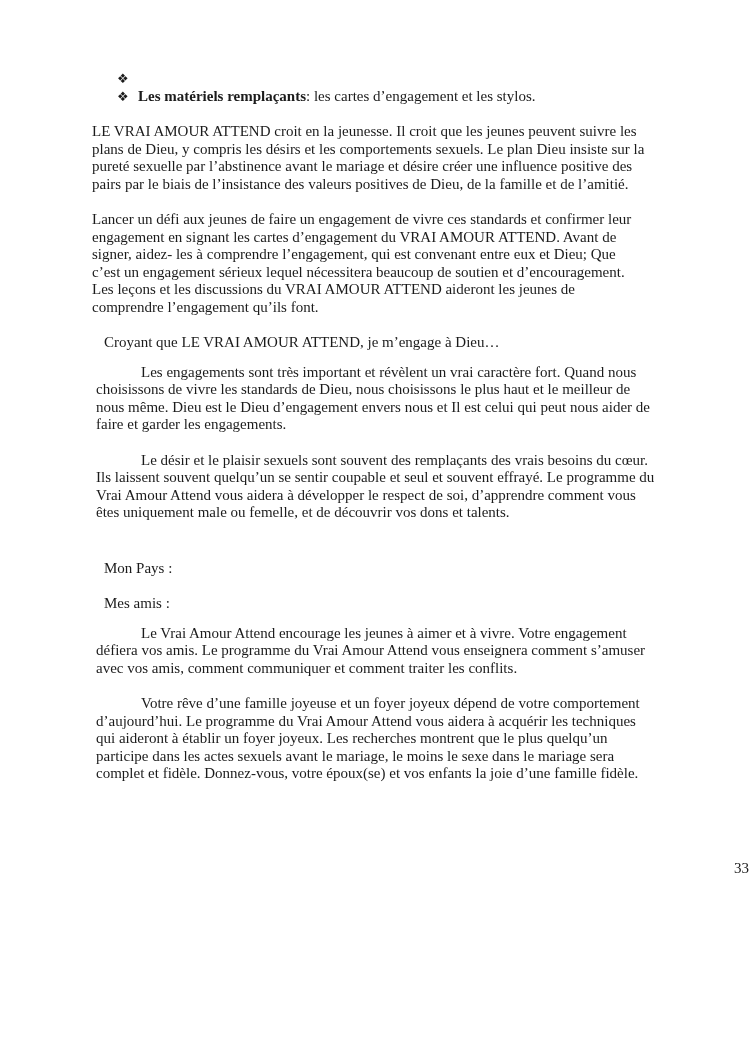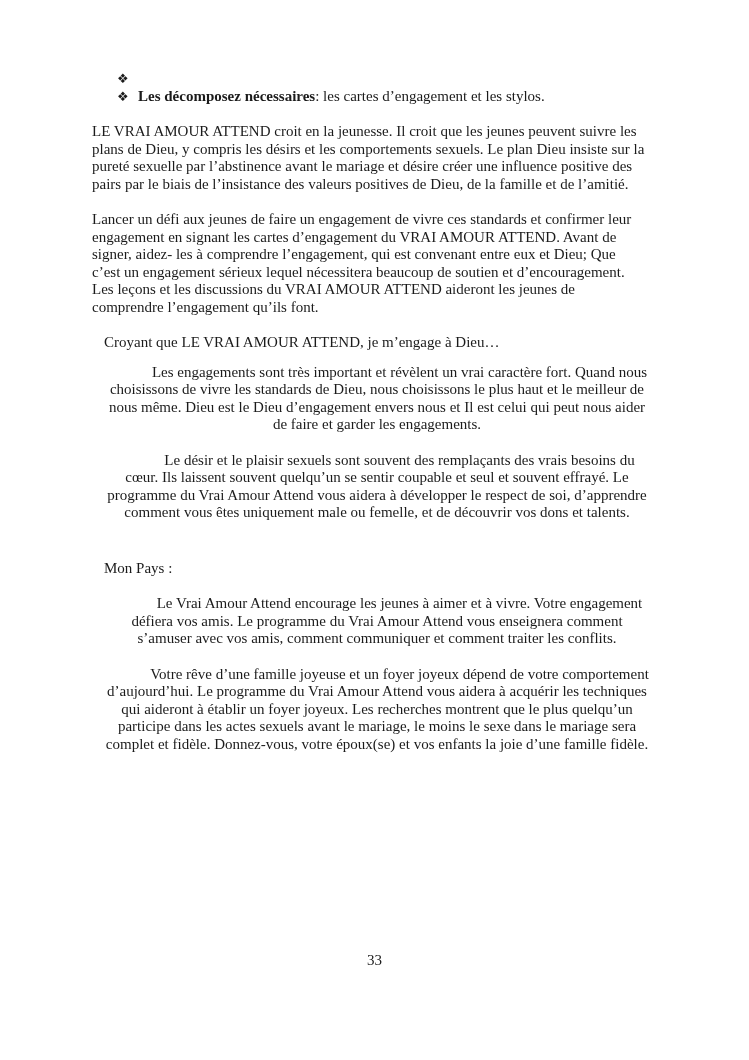--- a/index.html
+++ b/index.html
@@ -41,49 +41,48 @@
   p {
     margin: 0 16px 18px 0;
   }
   p.last { margin-bottom: 0; }
   .section { margin: 0 0 18px 0; }
   .section .heading {
     font-weight: normal;
     margin: 12px;
   }
   .section .body {
-    margin: 12px;
+    margin: 4px;
     text-indent: 45px;
-    text-align: center;
   }
   .extra-gap { margin-top: 38px; }
   .page-number {
     position: absolute;
-    top: 952px;
+    top: 860px;
     left: 0;
     width: 749px;
-    text-align: center;
+    text-align: right;
     font-size: 15px;
     font-family: "Liberation Serif", "DejaVu Serif", serif;
     color: #1b1b1b;
   }
 </style>
 </head>
 <body>
 
 <div class="page">
   <div class="content">
 
     <div class="bullet-list">
       <div class="bullet-row">
         <span class="bullet-glyph">❖</span>
       </div>
       <div class="bullet-row">
         <span class="bullet-glyph">❖</span>
-        <span><span class="b">Les décomposez nécessaires</span><span>: les cartes d’engagement et les stylos.</span></span>
+        <span><span class="b">Les matériels remplaçants</span><span>: les cartes d’engagement et les stylos.</span></span>
       </div>
     </div>
 
     <p>LE VRAI AMOUR ATTEND  croit en la jeunesse. Il croit que les jeunes peuvent suivre les plans de Dieu, y compris les désirs et les comportements sexuels. Le plan Dieu insiste sur la pureté sexuelle par l’abstinence avant le mariage et désire créer une influence positive des pairs par le biais de l’insistance des valeurs positives de Dieu, de la famille et de l’amitié.</p>
 
     <p>Lancer un défi aux jeunes de faire un engagement de vivre ces standards et confirmer leur engagement en signant les cartes d’engagement du VRAI AMOUR ATTEND. Avant de signer, aidez- les à comprendre l’engagement, qui est convenant entre eux et Dieu; Que c’est un engagement sérieux lequel nécessitera beaucoup de soutien et d’encouragement. Les leçons et les discussions du VRAI AMOUR ATTEND aideront les jeunes de comprendre l’engagement qu’ils font.</p>
 
 
     <div class="section">
       <div class="heading">Croyant que LE VRAI AMOUR ATTEND, je m’engage à Dieu…</div>
@@ -92,20 +91,21 @@
 
     <div class="section">
       <p class="body last">Le désir et le plaisir sexuels sont souvent des remplaçants des vrais besoins du cœur. Ils laissent souvent quelqu’un se sentir coupable et seul et souvent effrayé. Le programme du Vrai Amour Attend vous aidera à développer le respect de soi, d’apprendre comment vous êtes uniquement male ou femelle, et de découvrir vos dons et talents.</p>
     </div>
 
     <div class="section extra-gap">
       <div class="heading">Mon Pays :</div>
     </div>
 
     <div class="section">
+      <div class="heading">Mes amis :</div>
       <p class="body last">Le Vrai Amour Attend encourage les jeunes à aimer et à vivre. Votre engagement défiera vos amis. Le programme du Vrai Amour Attend vous enseignera comment s’amuser avec vos amis, comment communiquer et comment traiter les conflits.</p>
     </div>
 
     <div class="section">
       <p class="body last">Votre rêve d’une famille joyeuse et un foyer joyeux dépend de votre comportement d’aujourd’hui. Le programme du Vrai Amour Attend vous aidera à acquérir les techniques qui aideront à établir un foyer joyeux. Les recherches montrent que le plus quelqu’un participe dans les actes sexuels avant le mariage, le moins le sexe dans le mariage sera complet et fidèle. Donnez-vous, votre époux(se) et vos enfants la joie d’une famille fidèle.</p>
     </div>
 
   </div>
 
   <div class="page-number">33</div>

